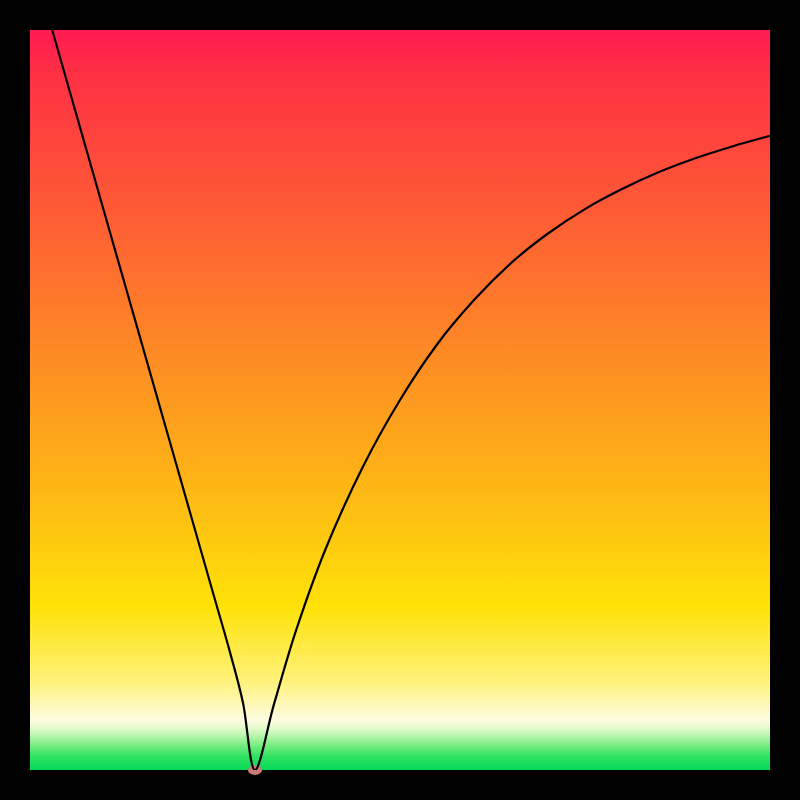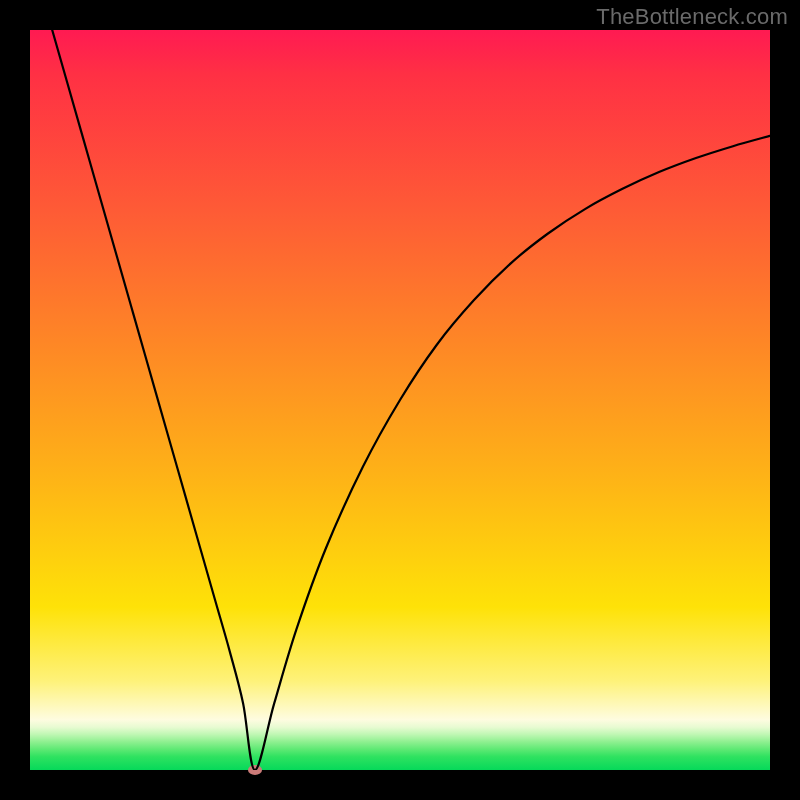--- a/index.html
+++ b/index.html
@@ -69,21 +69,20 @@
     background: #cc7b79;
     z-index: 2;
     transform: translate(-50%, -50%);
   }
 </style>
 </head>
 <body>
 
 <div class="frame">
 
-  <div class="watermark">TheBottleneck.com</div>
 
   <div class="plot-area">
 
     <svg class="curve" viewBox="0 0 740 740" preserveAspectRatio="none">
       <path id="curve-path" d="M 22.2 0 C 24.666666666666664 8.633333333333326, 30.833333333333332 30.216666666666622, 37 51.799999999999955 C 43.166666666666664 73.38333333333328, 51.800000000000004 103.59999999999998, 59.2 129.5 C 66.60000000000001 155.4, 74 181.30000000000004, 81.4 207.20000000000005 C 88.80000000000001 233.10000000000005, 96.2 259.00000000000006, 103.60000000000001 284.90000000000003 C 111.00000000000001 310.8, 118.4 336.7, 125.80000000000001 362.59999999999997 C 133.20000000000002 388.49999999999994, 140.6 414.4, 148 440.29999999999995 C 155.4 466.19999999999993, 164.03333333333336 496.4166666666667, 170.20000000000002 518 C 176.36666666666667 539.5833333333334, 180.06666666666666 552.5333333333333, 185 569.8 C 189.93333333333334 587.0666666666666, 195.11333333333334 604.3333333333334, 199.8 621.6 C 204.48666666666668 638.8666666666667, 208.9266666666667 653.6666666666666, 213.12000000000003 673.4 C 217.31333333333336 693.1333333333333, 219.78 740, 224.96 740 C 230.14000000000001 740, 237.29333333333335 696.8333333333333, 244.20000000000002 673.4 C 251.10666666666668 649.9666666666667, 257.76666666666665 625.3, 266.4 599.4 C 275.0333333333333 573.5, 284.9 545.1333333333333, 296 518 C 307.1 490.8666666666667, 320.6666666666667 461.2666666666667, 333 436.6 C 345.3333333333333 411.93333333333334, 357.66666666666663 390.35, 370 370 C 382.33333333333337 349.65, 394.66666666666674 331.1500000000001, 407.00000000000006 314.50000000000006 C 419.33333333333337 297.85, 431.6666666666667 283.66666666666663, 444 270.09999999999997 C 456.3333333333333 256.5333333333333, 468.6666666666667 244.19999999999996, 481 233.09999999999997 C 493.3333333333333 221.99999999999997, 505.6666666666667 212.50333333333333, 518 203.5 C 530.3333333333334 194.49666666666667, 542.6666666666666 186.48000000000005, 555 179.08000000000004 C 567.3333333333334 171.68000000000004, 579.6666666666666 165.26666666666668, 592 159.10000000000002 C 604.3333333333334 152.93333333333337, 616.6666666666666 147.26000000000005, 629 142.08000000000004 C 641.3333333333334 136.90000000000003, 653.6666666666666 132.33666666666664, 666 128.01999999999998 C 678.3333333333334 123.70333333333332, 690.6666666666666 119.88000000000005, 703 116.18000000000006 C 715.3333333333334 112.48000000000008, 733.8333333333334 107.54666666666672, 740 105.82000000000005" fill="none" stroke="#000000" stroke-width="2.2" stroke-linejoin="round" stroke-linecap="round"></path>
     </svg>
 
     <div class="marker" id="min-marker" style="left: 224.96px; top: 740px; background: rgb(204, 123, 121);"></div>
 
   </div>

